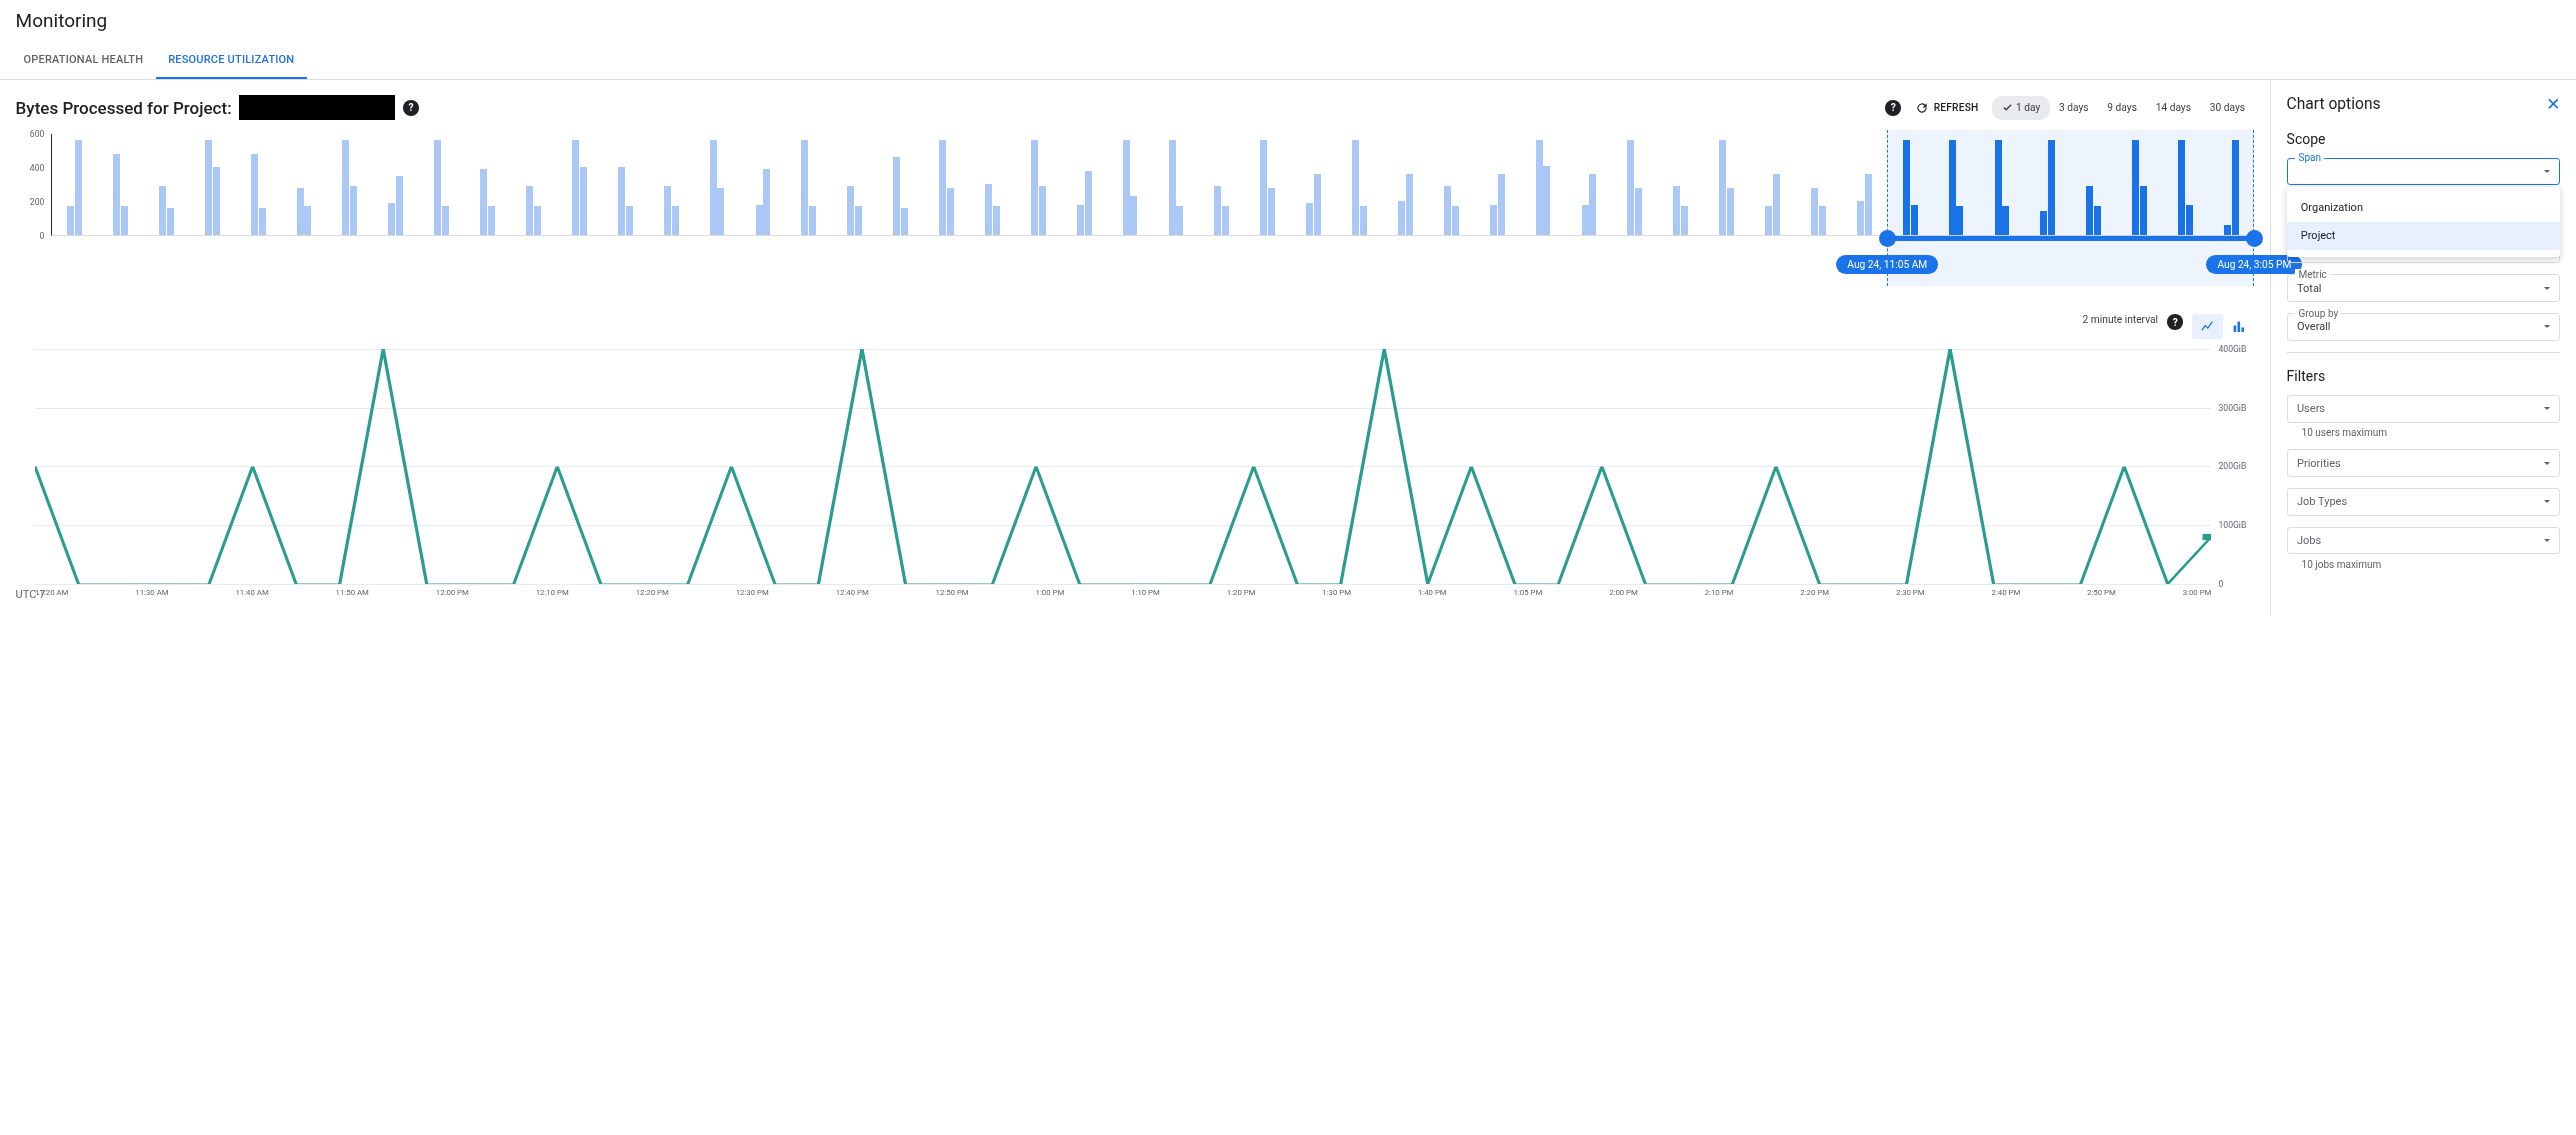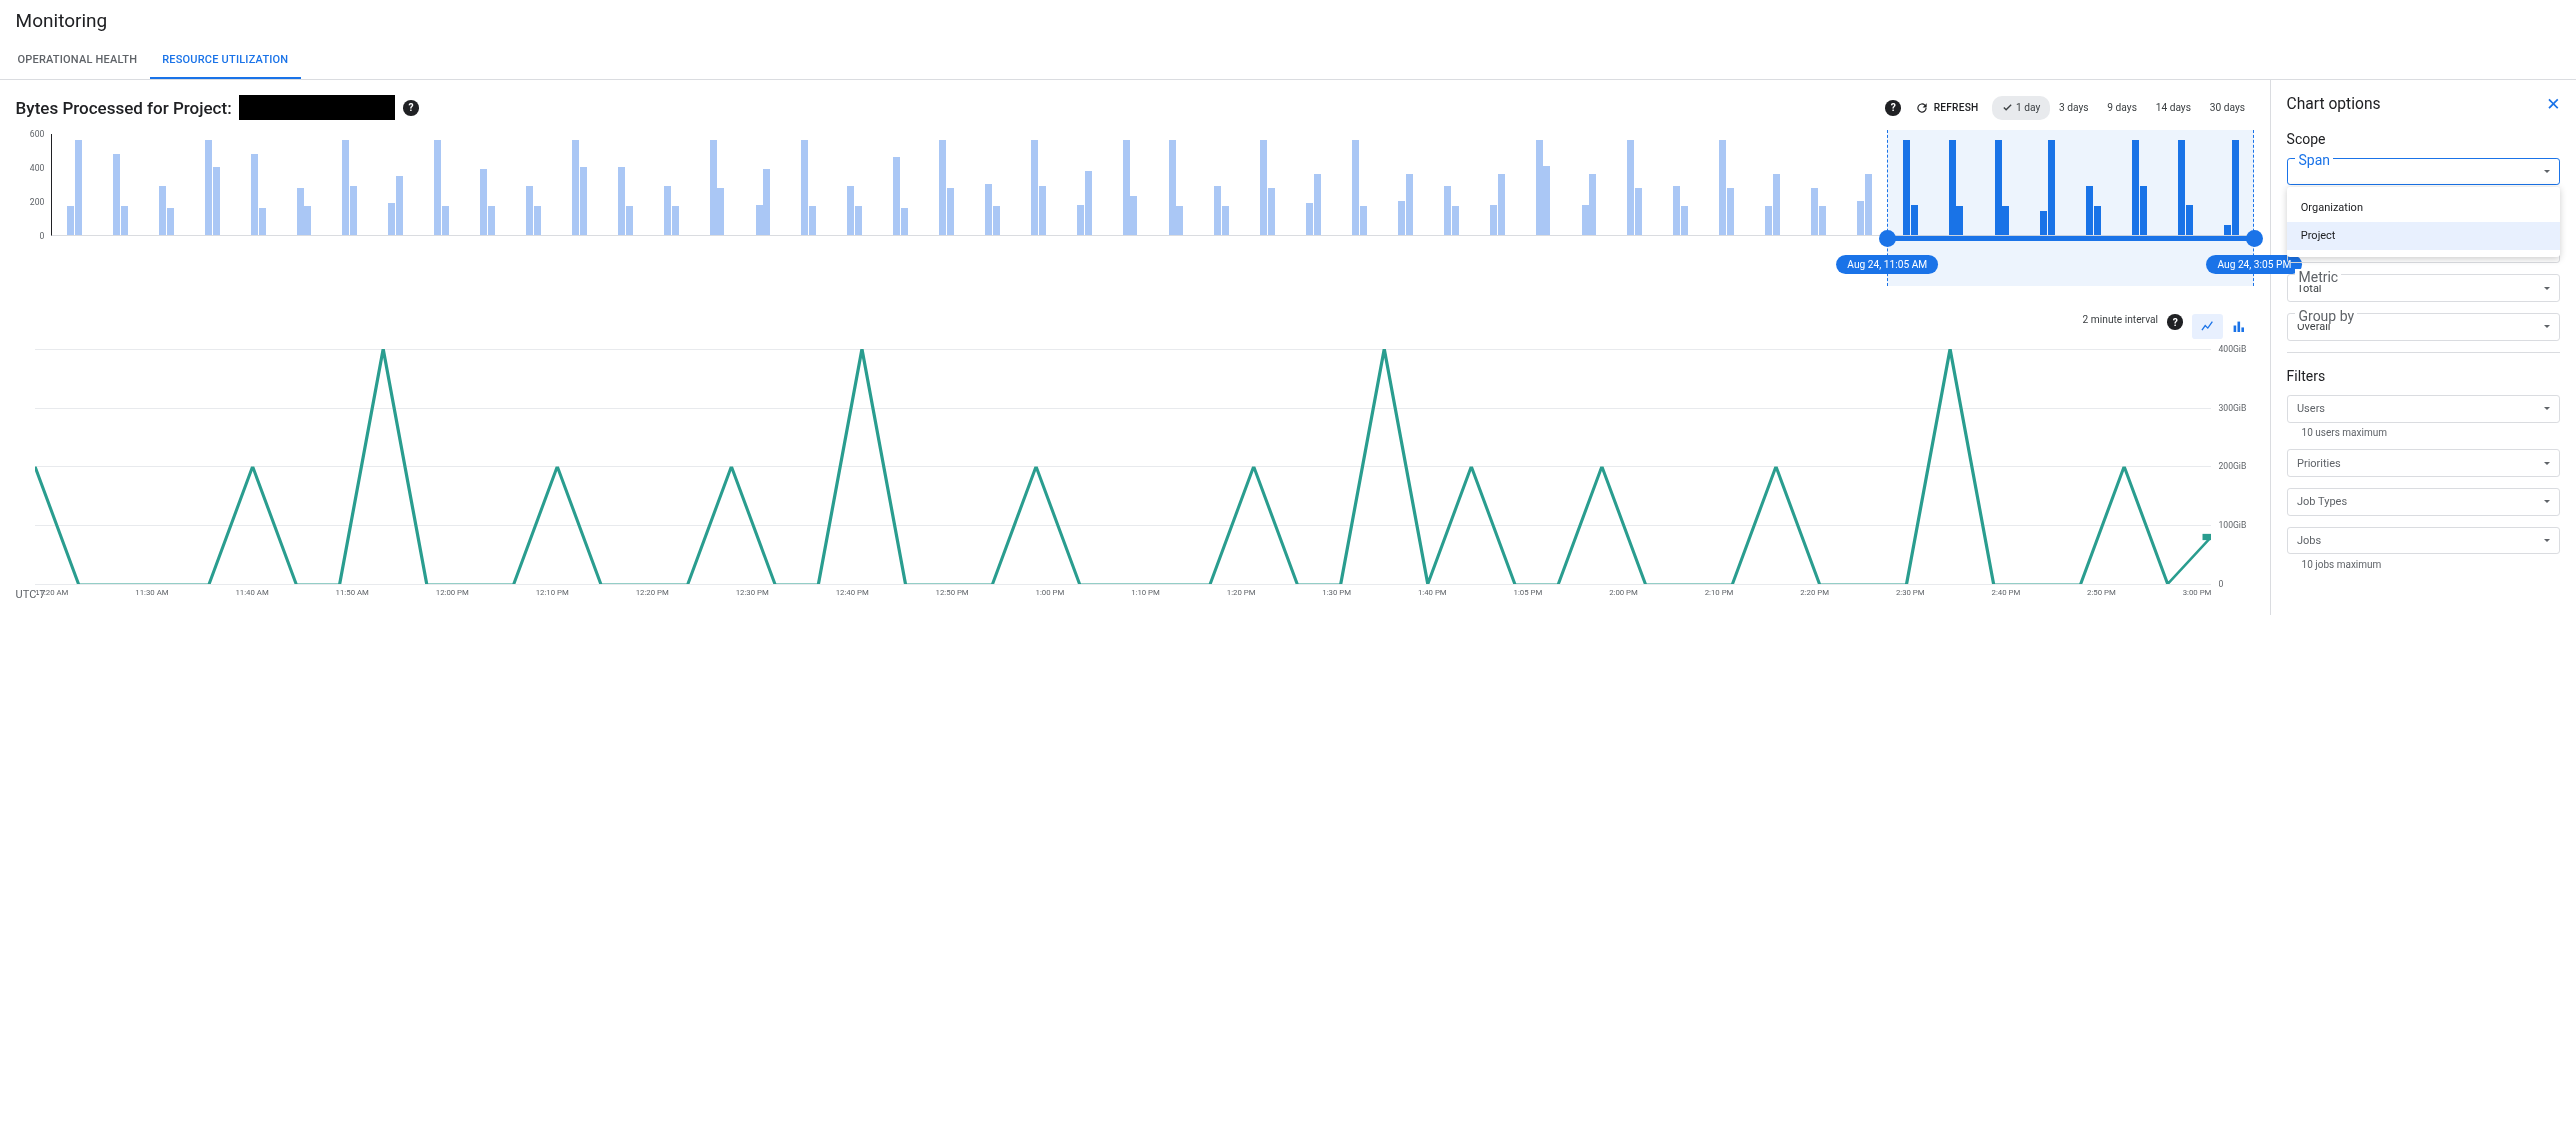--- a/index.html
+++ b/index.html
@@ -1,18 +1,18 @@
 <!DOCTYPE html>
 <html style="font-size:12.5px"><head>
 <meta charset="utf-8">
 <style>
   * { box-sizing: border-box; margin: 0; padding: 0; }
   body { font-family: 'Roboto', 'Helvetica Neue', Arial, sans-serif; color: #202124; background: #fff; font-size: 11px; }
   .page-title { font-size: 19px; font-weight: 400; padding: 9.4px 15.6px; }
-  .tabs { border-bottom: 0.8px solid #dadce0; display: flex; padding-left: 5px; text-align: right; }
+  .tabs { border-bottom: 0.8px solid #dadce0; display: flex; padding-left: 11px; text-align: right; }
   .tab { padding: 11px 12.5px; font-size: 11px; font-weight: 500; color: #5f6368; cursor: pointer; letter-spacing: 0.2px; }
   .tab.active { color: #1a73e8; border-bottom: 2.3px solid #1a73e8; }
   .main-layout { display: flex; }
   .main-content { flex: 1; padding: 15.6px 15.6px 0 15.6px; border-right: 0.8px solid #dadce0; min-width: 0; }
   .sidebar { width: 305px; padding: 14px 15.6px; position: relative; }
   .top-row { display: flex; justify-content: space-between; align-items: flex-start; margin-bottom: 23.5px; }
   .field-box { border: 0.8px solid #dadce0; border-radius: 3.1px; padding: 4.7px 7.8px; min-width: 172px; position: relative; }
   .field-label { font-size: 8.6px; color: #5f6368; }
   .field-val { font-size: 11px; color: #202124; display: flex; align-items: center; justify-content: space-between; }
   .copy-url { display: flex; align-items: center; gap: 4.7px; font-size: 10.2px; font-weight: 500; color: #3c4043; cursor: pointer; letter-spacing: 0.2px; }
@@ -54,21 +54,21 @@
   .dc-xaxis { position: absolute; left: 19.6px; right: 43px; top: 239px; display: flex; justify-content: space-between; }
   .dc-xt { font-size: 7.8px; color: #5f6368; }
   .dc-tz { position: absolute; left: 0; top: 239px; font-size: 11px; color: #5f6368; text-align: right; }
   .dc-line { stroke: #2a9d8f; stroke-width: 1.5; fill: none; }
   .dc-square { fill: #2a9d8f; }
   .sidebar-header { display: flex; justify-content: space-between; align-items: center; margin-bottom: 17px; }
   .sidebar-title { font-size: 15.6px; font-weight: 400; }
   .close-icon { color: #1a73e8; font-size: 17px; cursor: pointer; font-weight: 300; }
   .section-title { font-size: 14px; font-weight: 400; margin-bottom: 11px; }
   .sel-box { border: 0.8px solid #dadce0; border-radius: 3.1px; padding: 6.3px 9.4px; margin-bottom: 11px; position: relative; display: flex; justify-content: space-between; align-items: center; cursor: pointer; }
-  .sel-legend { position: absolute; top: -6.3px; left: 7.8px; background: #fff; padding: 0 3.1px; font-size: 14px; color: #5f6368; }
+  .sel-legend { position: absolute; top: -6.3px; left: 7.8px; background: #fff; padding: 0 3.1px; font-size: 10px; color: #5f6368; }
   .sel-box.focused { border: 1.6px solid #1a73e8; }
   .sel-box.focused .sel-legend { color: #1a73e8; }
   .sel-val { font-size: 11px; color: #3c4043; }
   .sel-placeholder { color: #5f6368; }
   .arrow-down { width: 0; height: 0; border-left: 3.9px solid transparent; border-right: 3.9px solid transparent; border-top: 3.9px solid #5f6368; }
   .helper-text { font-size: 10px; color: #5f6368; margin-top: -6.3px; margin-bottom: 11px; margin-left: 15px; }
   .dropdown { position: absolute; top: 28px; left: -0.8px; right: -0.8px; background: #fff; border-radius: 3.1px; box-shadow: 0 1.6px 7.8px rgba(0,0,0,0.2); z-index: 10; padding: 6.3px 0; }
   .dd-item { padding: 7.8px 14px; font-size: 11px; cursor: pointer; }
   .dd-item.selected { background: #e8f0fe; }
   .divider { height: 0.8px; background: #dadce0; margin: 7.8px 0 15.6px 0; }

